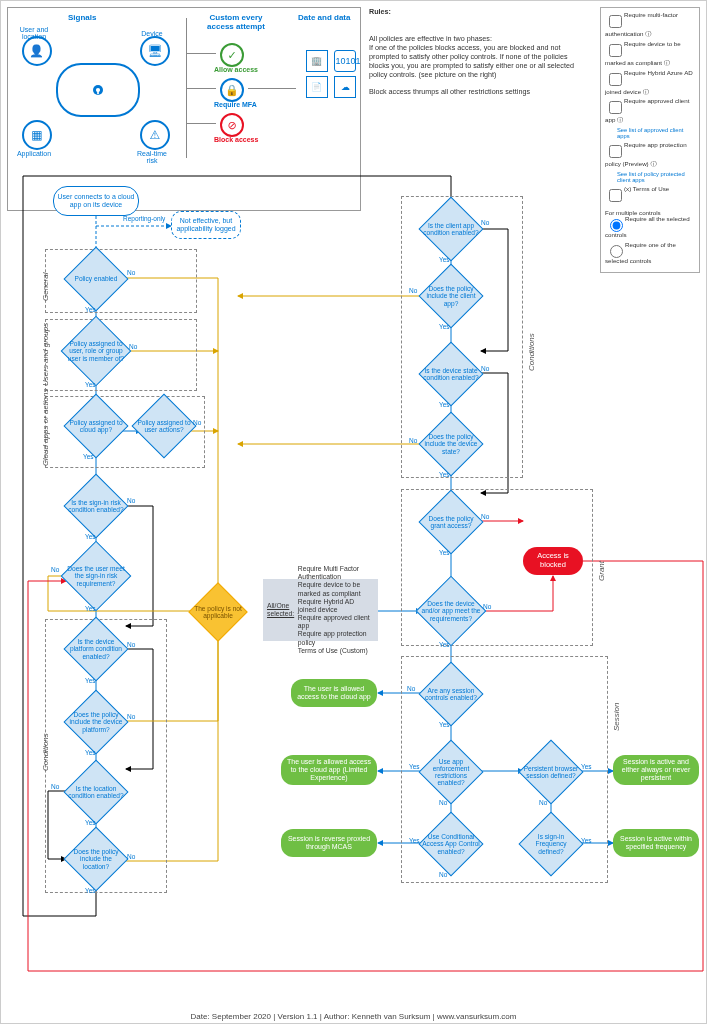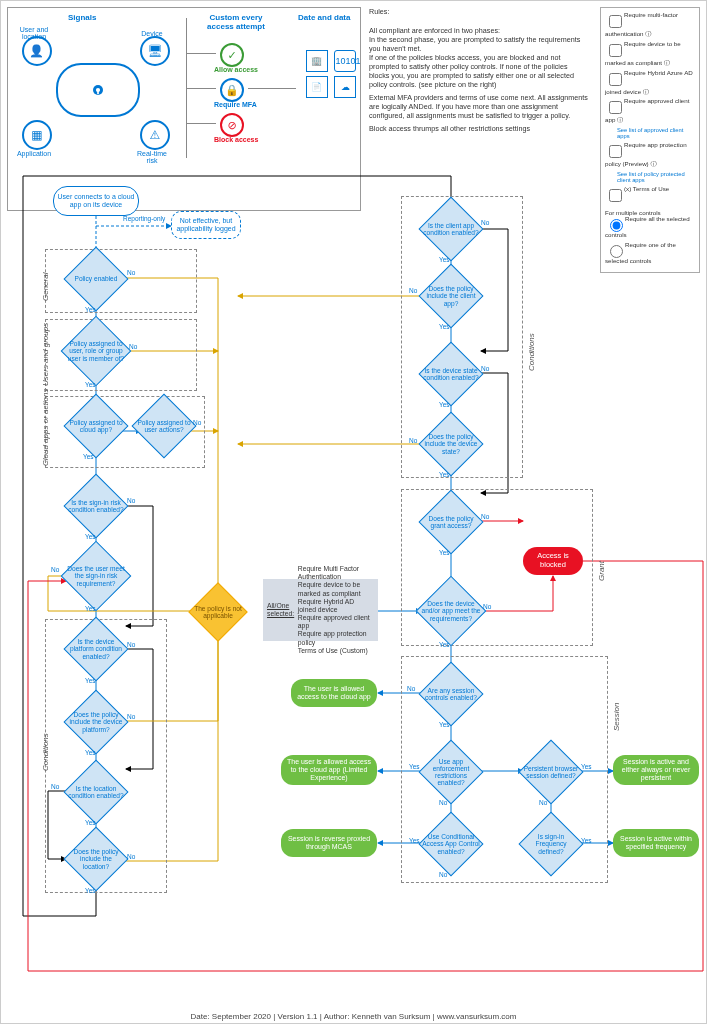--- a/index.html
+++ b/index.html
@@ -9,21 +9,21 @@
 .sig-ic{position:absolute;width:26px;height:26px;border:2px solid #0078d4;border-radius:50%;display:flex;align-items:center;justify-content:center;color:#0078d4;font-size:12px}
 .sig-txt{position:absolute;font-size:7px;color:#0078d4;text-align:center;width:40px}
 .cloud{position:absolute;left:48px;top:55px;width:80px;height:50px;border:2px solid #0078d4;border-radius:25px;display:flex;align-items:center;justify-content:center}
 .cloud svg{width:20px;height:20px}
 .vline{position:absolute;width:1px;background:#888;left:178px;top:10px;height:140px}
 .act{position:absolute;width:20px;height:20px;border-radius:50%;display:flex;align-items:center;justify-content:center;font-size:11px}
 .act-t{position:absolute;font-size:7px;font-weight:600}
 .aps{position:absolute;left:296px;top:40px}
 .ap-ic{width:20px;height:20px;border:1.5px solid #0078d4;display:inline-block;margin:2px;font-size:9px;color:#0078d4;text-align:center;line-height:20px}
 .rules{position:absolute;left:368px;top:6px;width:220px;font-size:7.2px;line-height:1.25}
-.rules-t{font-weight:400;margin-bottom:10px}
+.rules-t{font-weight:700;margin-bottom:18px}
 .ctrls{position:absolute;right:6px;top:6px;width:100px;border:.5px solid #aaa;padding:4px;font-size:6.2px;box-sizing:border-box}
 .ctrls label{display:block;margin-bottom:3px;line-height:1.1}
 .ctrls input{margin-right:2px;vertical-align:top}
 .lnk{color:#0078d4;font-size:5.8px;display:block;margin:1px 0 3px 12px}
 .canvas{position:absolute;left:12px;top:170px;width:707px;height:850px}
 .box{position:absolute;text-align:center;display:flex;align-items:center;justify-content:center;font-size:7px;line-height:1.15;box-sizing:border-box;padding:3px}
 .start{border:1.5px solid #0078d4;border-radius:14px;color:#0078d4;background:#fff}
 .dash{border:1px dashed #0078d4;border-radius:10px;color:#0078d4;background:#fff}
 .yel .dia-i{border-color:#f2a900;background:#f9c232}
 .grn{background:#6fbf44;color:#fff;border-radius:12px;font-size:7px}
@@ -85,25 +85,23 @@
  <div class="aps">
    <span class="ap-ic">🏢</span>
    <span class="ap-ic" style="border-radius:3px">10101<br></span><br>
    <span class="ap-ic">📄</span>
    <span class="ap-ic">☁</span>
  </div>
 </div>
 
 <div class="rules">
  <div class="rules-t">Rules:</div>
- <div>All compliant are enforced in two phases:</div>
- <div>In the second phase, you are prompted to satisfy the requirements you haven't met.</div>
+ <div>All policies are effective in two phases:</div>
  <div>If one of the policies blocks access, you are blocked and not prompted to satisfy other policy controls. If none of the policies blocks you, you are prompted to satisfy either one or all selected policy controls. (see picture on the right)</div>
  <div style="height:4px"></div>
- <div>External MFA providers and terms of use come next. All assignments are logically ANDed. If you have more than one assignment configured, all assignments must be satisfied to trigger a policy.</div>
  <div style="height:4px"></div>
  <div>Block access thrumps all other restrictions settings</div>
 </div>
 
 <div class="ctrls">
  <label><input type="checkbox" style=""><span>Require multi-factor authentication ⓘ</span></label>
  <label><input type="checkbox" style=""><span>Require device to be marked as compliant ⓘ</span></label>
  <label><input type="checkbox" style=""><span>Require Hybrid Azure AD joined device ⓘ</span></label>
  <label><input type="checkbox" style=""><span>Require approved client app ⓘ</span></label>
  <span class="lnk">See list of approved client apps</span>

